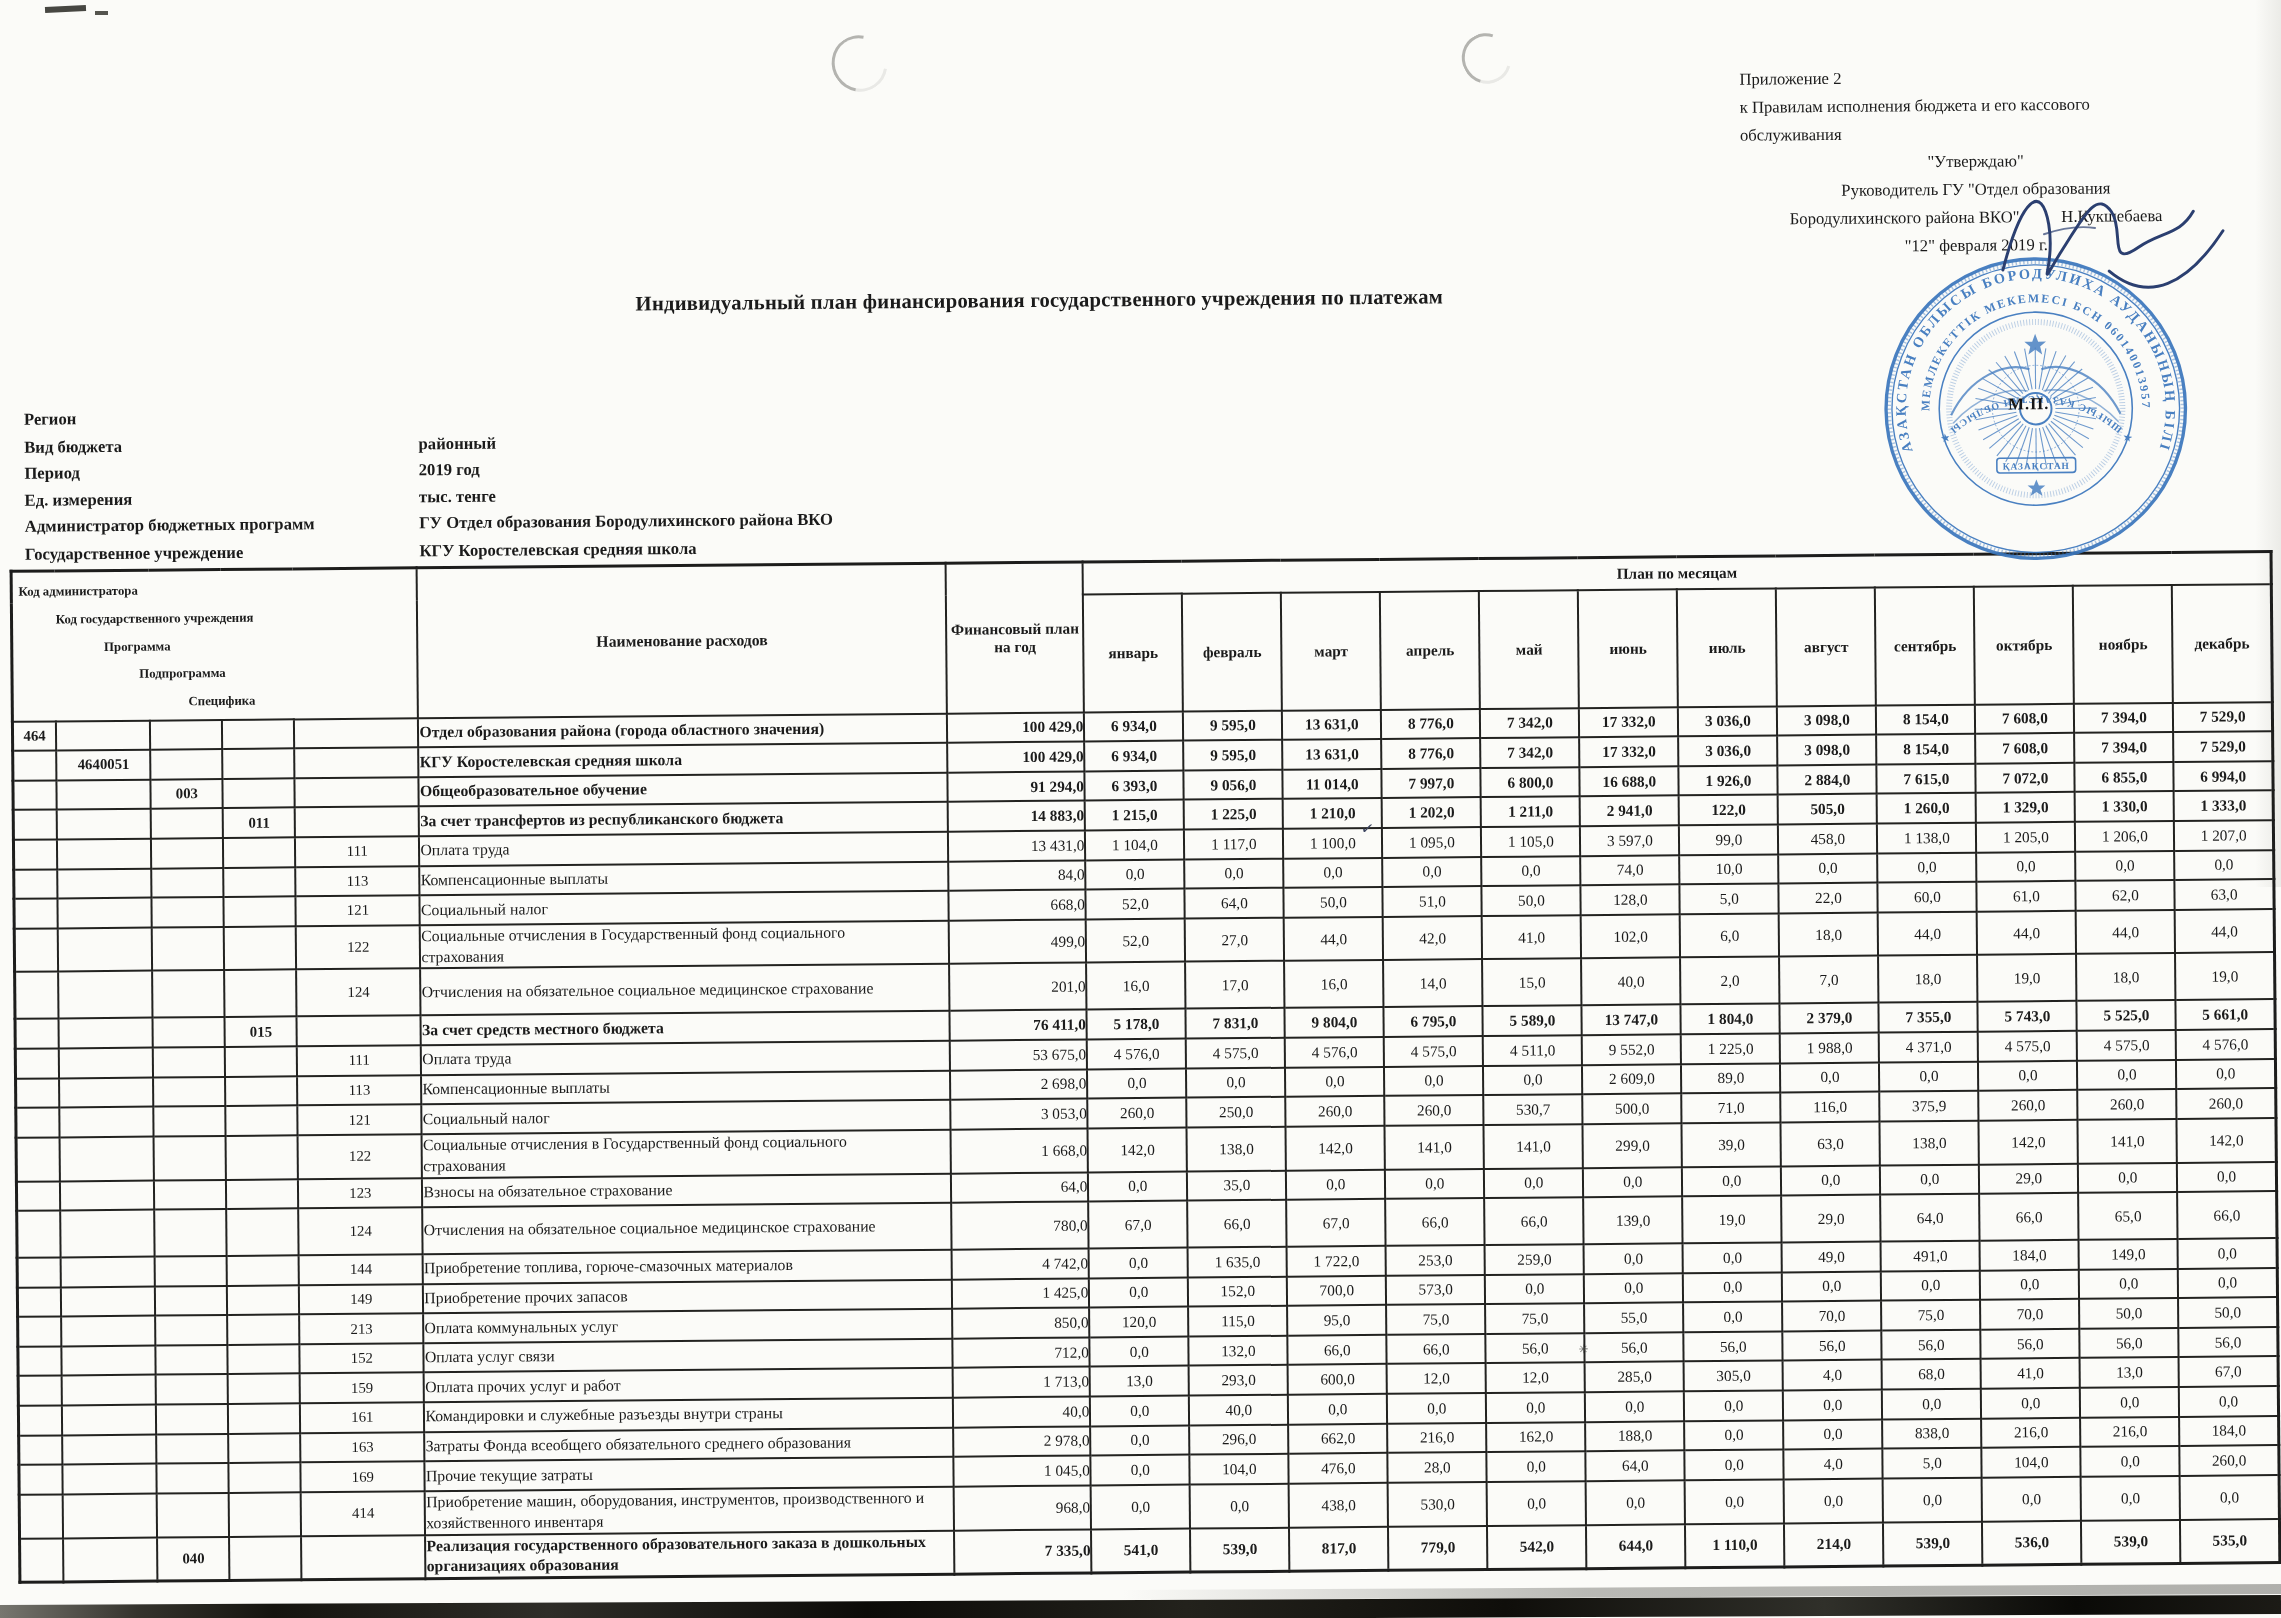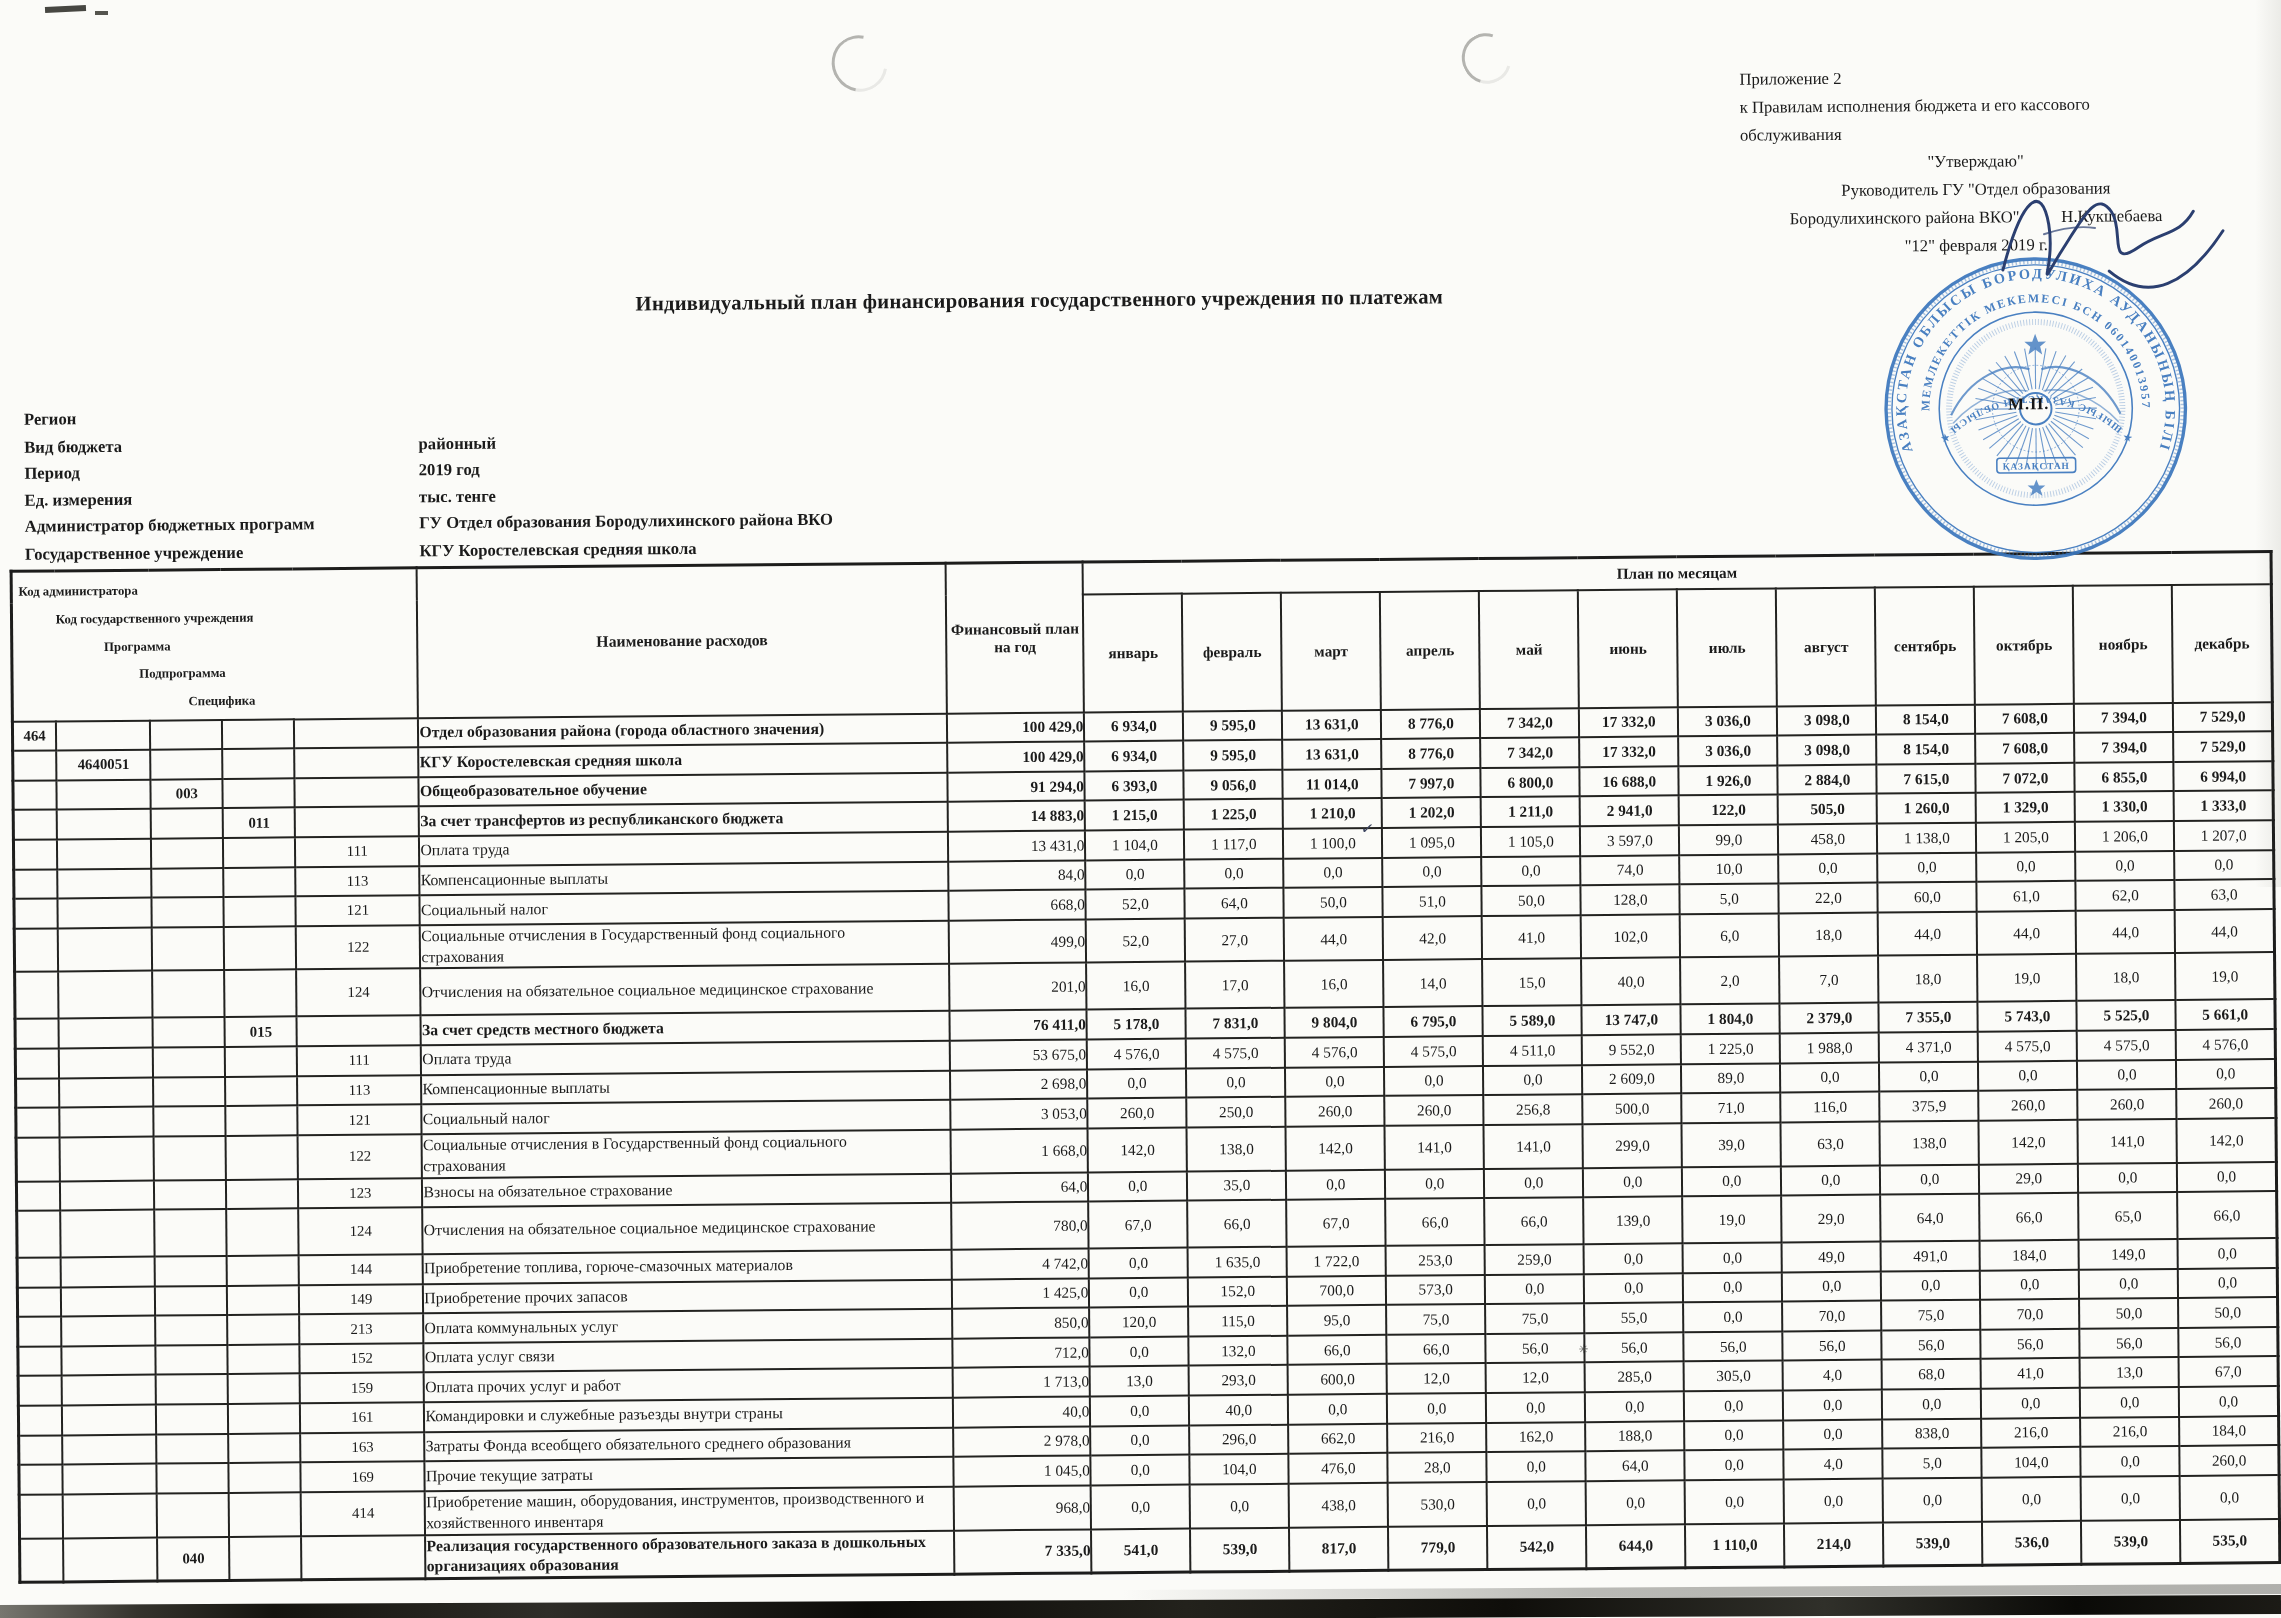--- a/index.html
+++ b/index.html
@@ -421,21 +421,21 @@
             <td class="code"></td>
             <td class="code"></td>
             <td class="code"></td>
             <td class="code">121</td>
             <td class="name">Социальный налог</td>
             <td class="year">3 053,0</td>
             <td class="mval">260,0</td>
             <td class="mval">250,0</td>
             <td class="mval">260,0</td>
             <td class="mval">260,0</td>
-            <td class="mval">256,8</td>
+            <td class="mval">530,7</td>
             <td class="mval">500,0</td>
             <td class="mval">71,0</td>
             <td class="mval">116,0</td>
             <td class="mval">375,9</td>
             <td class="mval">260,0</td>
             <td class="mval">260,0</td>
             <td class="mval">260,0</td>
           </tr>
           <tr>
             <td class="code"></td>

